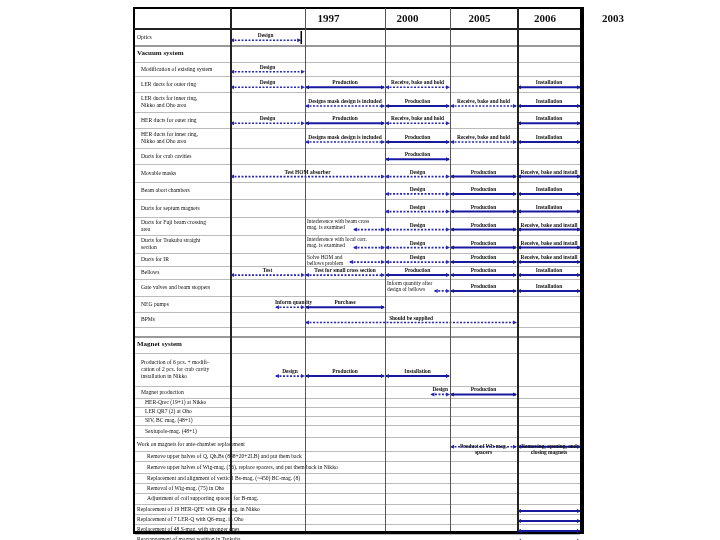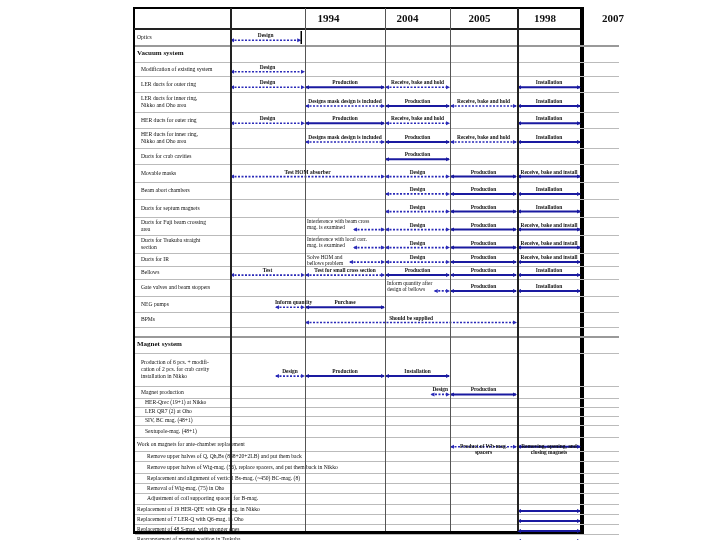--- a/index.html
+++ b/index.html
@@ -7,39 +7,39 @@
          font-family:"Liberation Serif", serif; color:#111; }
   #chart { position:absolute; left:0; top:0; width:720px; height:540px; }
   .frame { position:absolute; left:133px; top:7px; width:451px; height:527px;
            border:2px solid #000; box-sizing:border-box; border-right-width:4px; border-bottom-width:3px; }
   .hdr-row { position:absolute; left:134px; top:8px; height:20px; width:446px; border-bottom:2px solid #222; }
   .hcell { position:absolute; top:0; height:20px; line-height:20px; text-align:center;
            font-weight:bold; font-size:11px; }
   .hdr-item { font-size:8px; }
   .vline { position:absolute; top:8px; width:0; border-left:1px solid #555; }
   .vline.bold { border-left:2px solid #222; }
-  .row { position:absolute; left:135px; width:445px; border-bottom:1px solid #bbb;padding-left:39px; }
+  .row { position:absolute; left:135px; width:445px; border-bottom:1px solid #bbb; }
   .row.sep { border-bottom:2px solid #999; }
   .label { position:absolute; left:2px; font-size:5.6px; line-height:7px; white-space:pre-line; }
   .label.section { font-size:7px; font-weight:bold; }
   .label.long { white-space:nowrap; }
   .bar-text { position:absolute; font-size:5.4px; font-weight:bold; text-align:center; white-space:nowrap; line-height:6px; }
   .bar-text.left { text-align:left; font-weight:normal; white-space:pre-line; }
 </style>
 </head>
 <body>
 
 <div id="chart">
   <div class="frame"></div>
   <div class="hdr-row">
-    <div class="hcell" style="left:155px;width:79px;">1994</div>
-    <div class="hcell" style="left:234px;width:79px;">2004</div>
+    <div class="hcell" style="left:155px;width:79px;">1997</div>
+    <div class="hcell" style="left:234px;width:79px;">2000</div>
     <div class="hcell" style="left:313px;width:65px;text-align:center;">2005</div>
-    <div class="hcell" style="left:378px;width:66px;">1998</div>
-    <div class="hcell" style="left:444px;width:70px;">2007</div>
+    <div class="hcell" style="left:378px;width:66px;">2006</div>
+    <div class="hcell" style="left:444px;width:70px;">2003</div>
   </div>
   <div id="rows">
       <div class="row sep" style="top: 29px; height: 16px;">
         <div class="label" style="top: 4.5px;">Optics</div>
       </div>
       <div class="row" style="top: 45px; height: 17px;">
         <div class="label section" style="top: 5px;">Vacuum system</div>
       </div>
       <div class="row" style="top: 62px; height: 14px;">
         <div class="label" style="left: 6px; top: 3.5px;">Modification of existing system</div>

